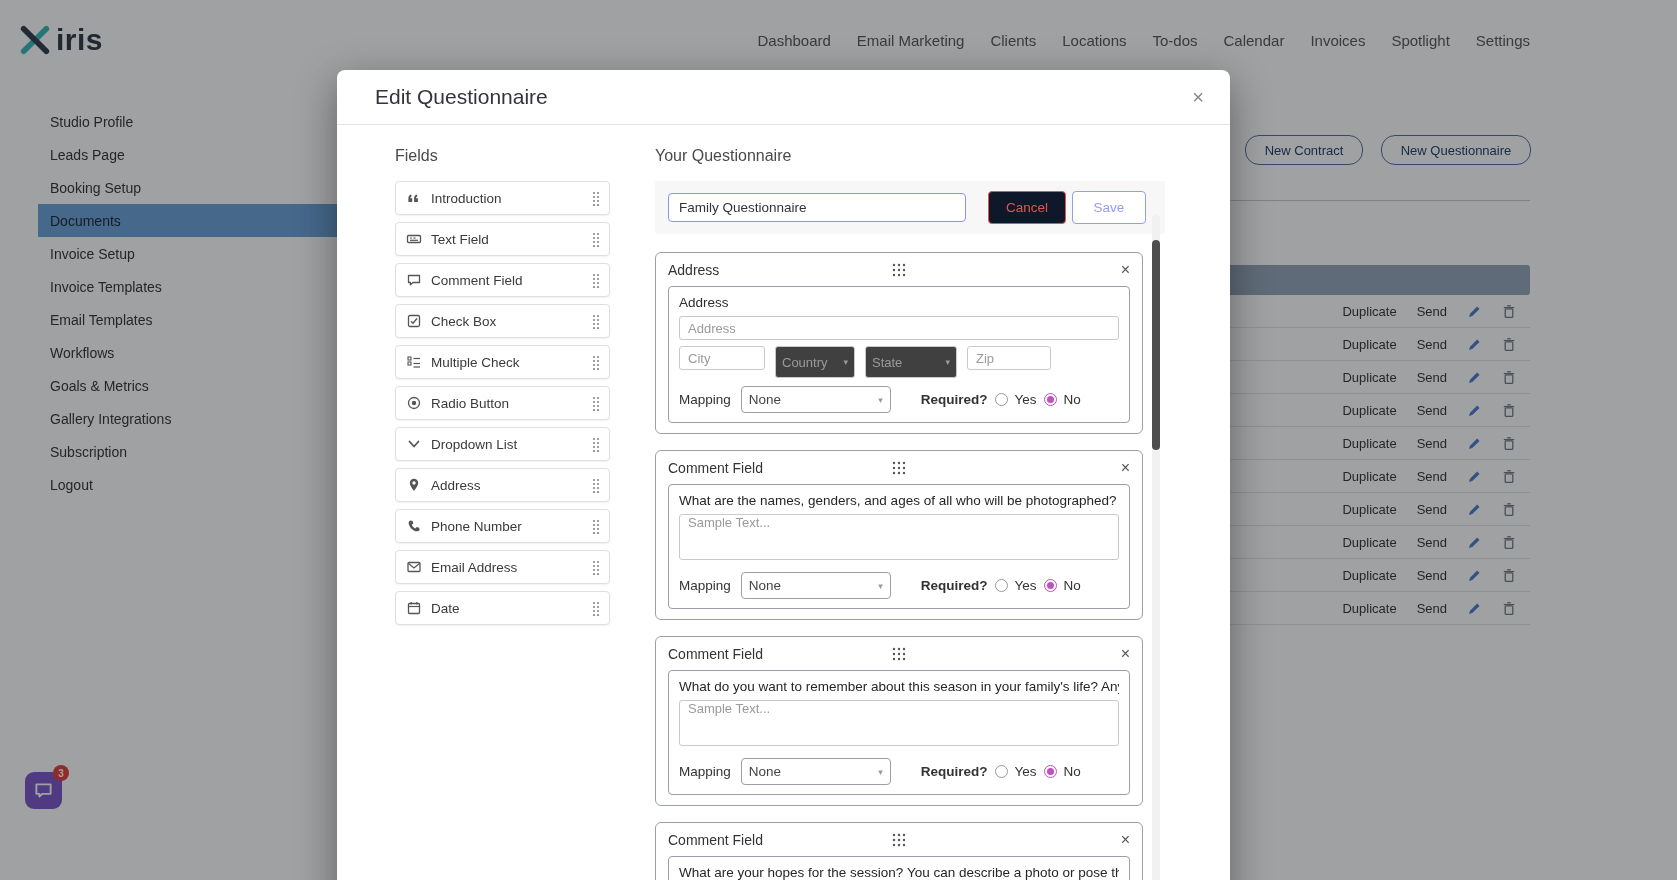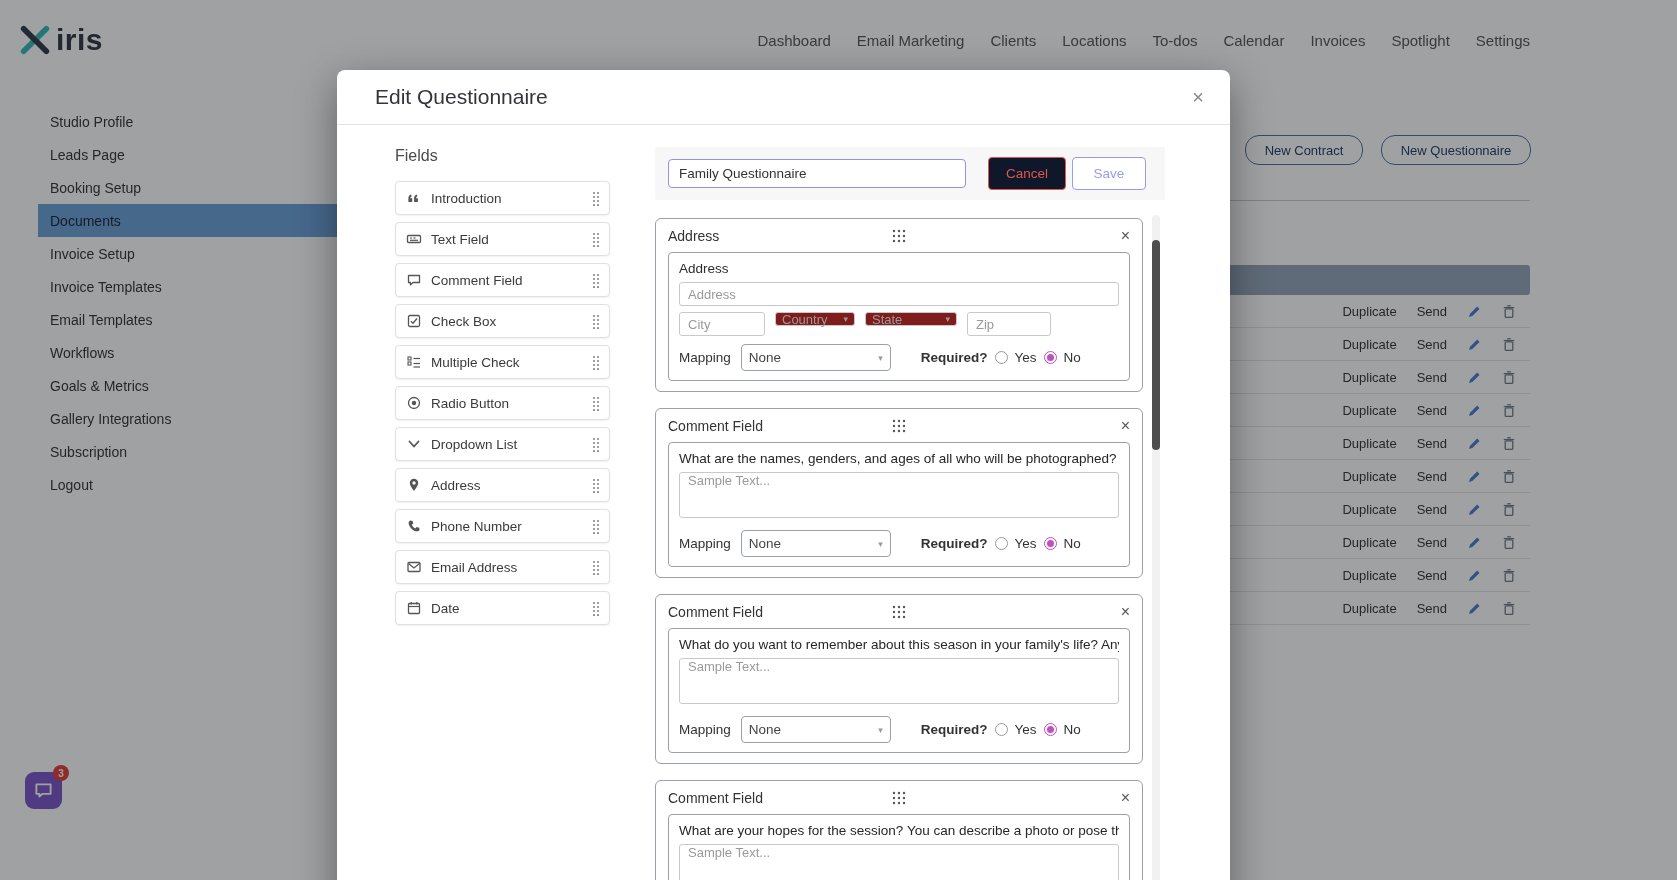--- a/index.html
+++ b/index.html
@@ -122,23 +122,23 @@
   }
   .q-input {
     width:100%; height:24px; border:1px solid #c9c9c9; border-radius:3px;
     padding:0 8px; font-size:13px; color:#333; background:#fff; outline:none;
     font-family:"Liberation Sans",sans-serif;
   }
   .q-input::placeholder, .q-textarea::placeholder { color:#9a9a9a; }
   .addr-row { display:flex; gap:10px; margin-top:6px; }
   .w-city { width:86px; } .w-zip { width:84px; }
   .q-select {
-    height:14px; border:1px solid #c9c9c9; border-radius:3px;
+    height:32px; border:1px solid #c9c9c9; border-radius:3px;
     display:flex; align-items:center; justify-content:space-between;
-    padding:0 6px; font-size:13px; color:#9a9a9a; cursor:pointer; background:#7f1d1d;
+    padding:0 6px; font-size:13px; color:#9a9a9a; cursor:pointer; background:#404040;
   }
   .w-country { width:80px; } .w-state { width:92px; }
   .caret { font-size:9px; color:#999; }
 
   .q-textarea {
     width:100%; height:46px; border:1px solid #c9c9c9; border-radius:3px;
     padding:0 8px; font-size:13px; color:#333; resize:none; outline:none;
     font-family:"Liberation Sans",sans-serif;
   }
   .mapping-row { display:flex; align-items:center; margin-top:8px; font-size:13.5px; }
@@ -640,20 +640,21 @@
               <circle cx="2" cy="11" r="1.1" fill="#8a8a8a"></circle>
               <circle cx="6" cy="11" r="1.1" fill="#8a8a8a"></circle>
               <circle cx="2" cy="15" r="1.1" fill="#8a8a8a"></circle>
               <circle cx="6" cy="15" r="1.1" fill="#8a8a8a"></circle>
             </svg>
           </span>
       </div>
     </div>
 
     <div class="editor-col">
+      <div class="panel-heading">Your Questionnaire</div>
 
       <div class="name-row">
         <input class="name-input" type="text" value="Family Questionnaire" style="">
         <button class="btn-cancel">Cancel</button>
         <button class="btn-save">Save</button>
       </div>
 
       <div class="q-card">
         <div class="q-card-header">
           <span class="q-card-title">Address</span>

